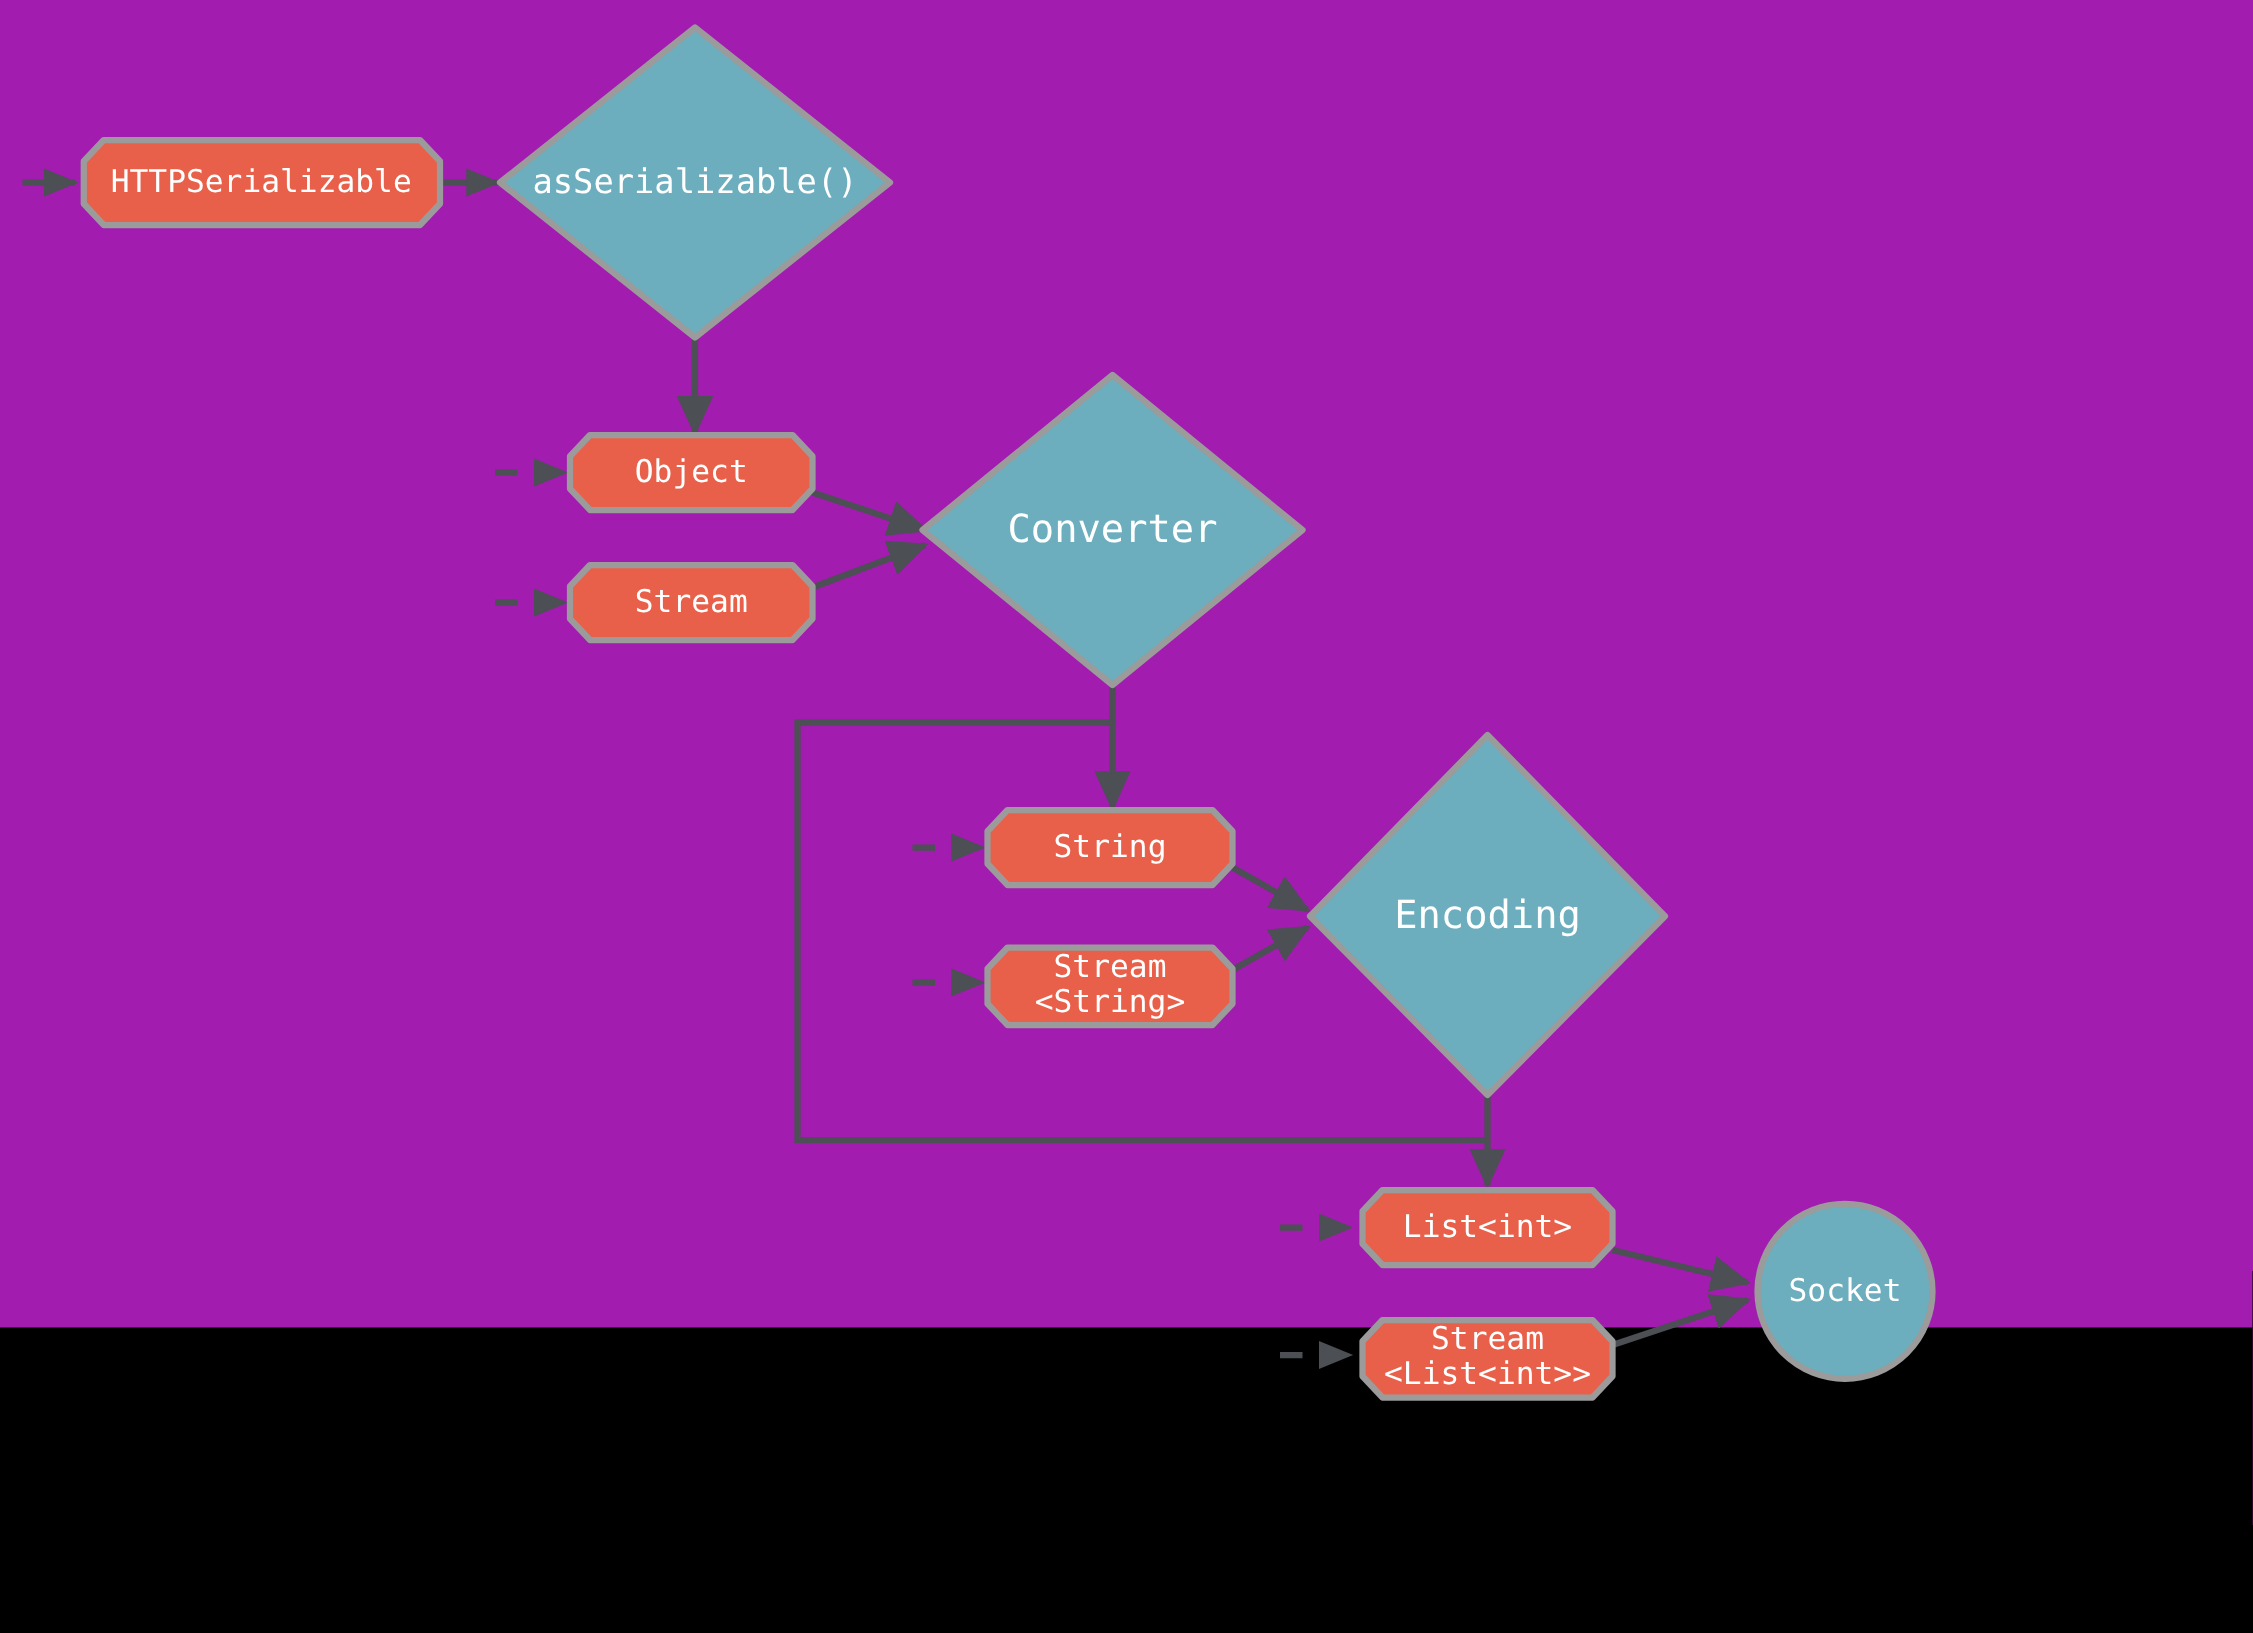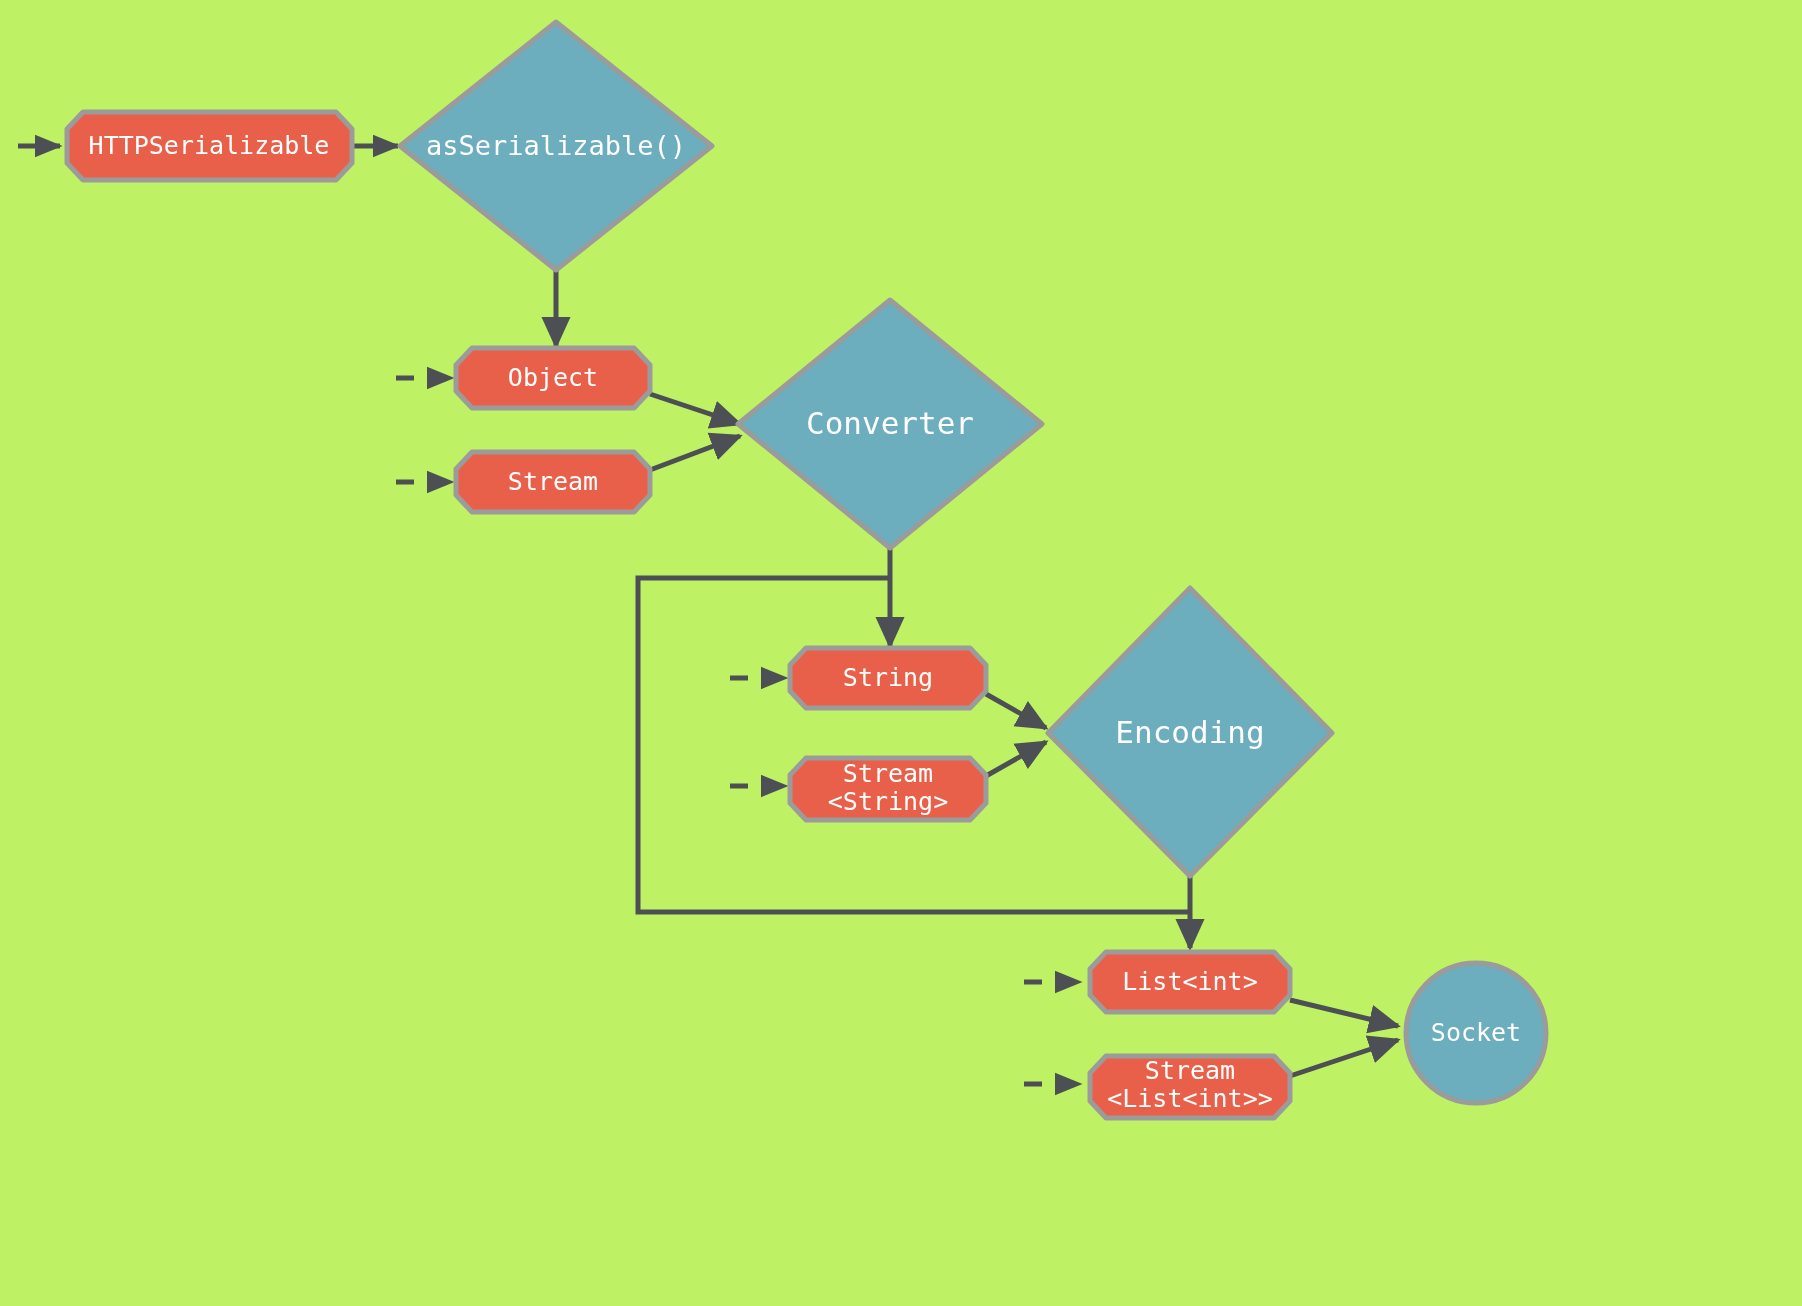--- a/index.html
+++ b/index.html
@@ -10,22 +10,22 @@
   }
   body {
     width: 1802px;
     height: 1306px;
     overflow: hidden;
     font-family: "DejaVu Sans Mono", "Liberation Mono", monospace;
   }
   #diagram-root {
     position: relative;
     width: 1802px;
-    height: 1306px;
-    background: #bef264;
+    height: 1062px;
+    background: #a21caf;
   }
   svg#diagram-svg {
     position: absolute;
     left: 0;
     top: 0;
     width: 1802px;
     height: 1306px;
     display: block;
   }
   .node-label {

